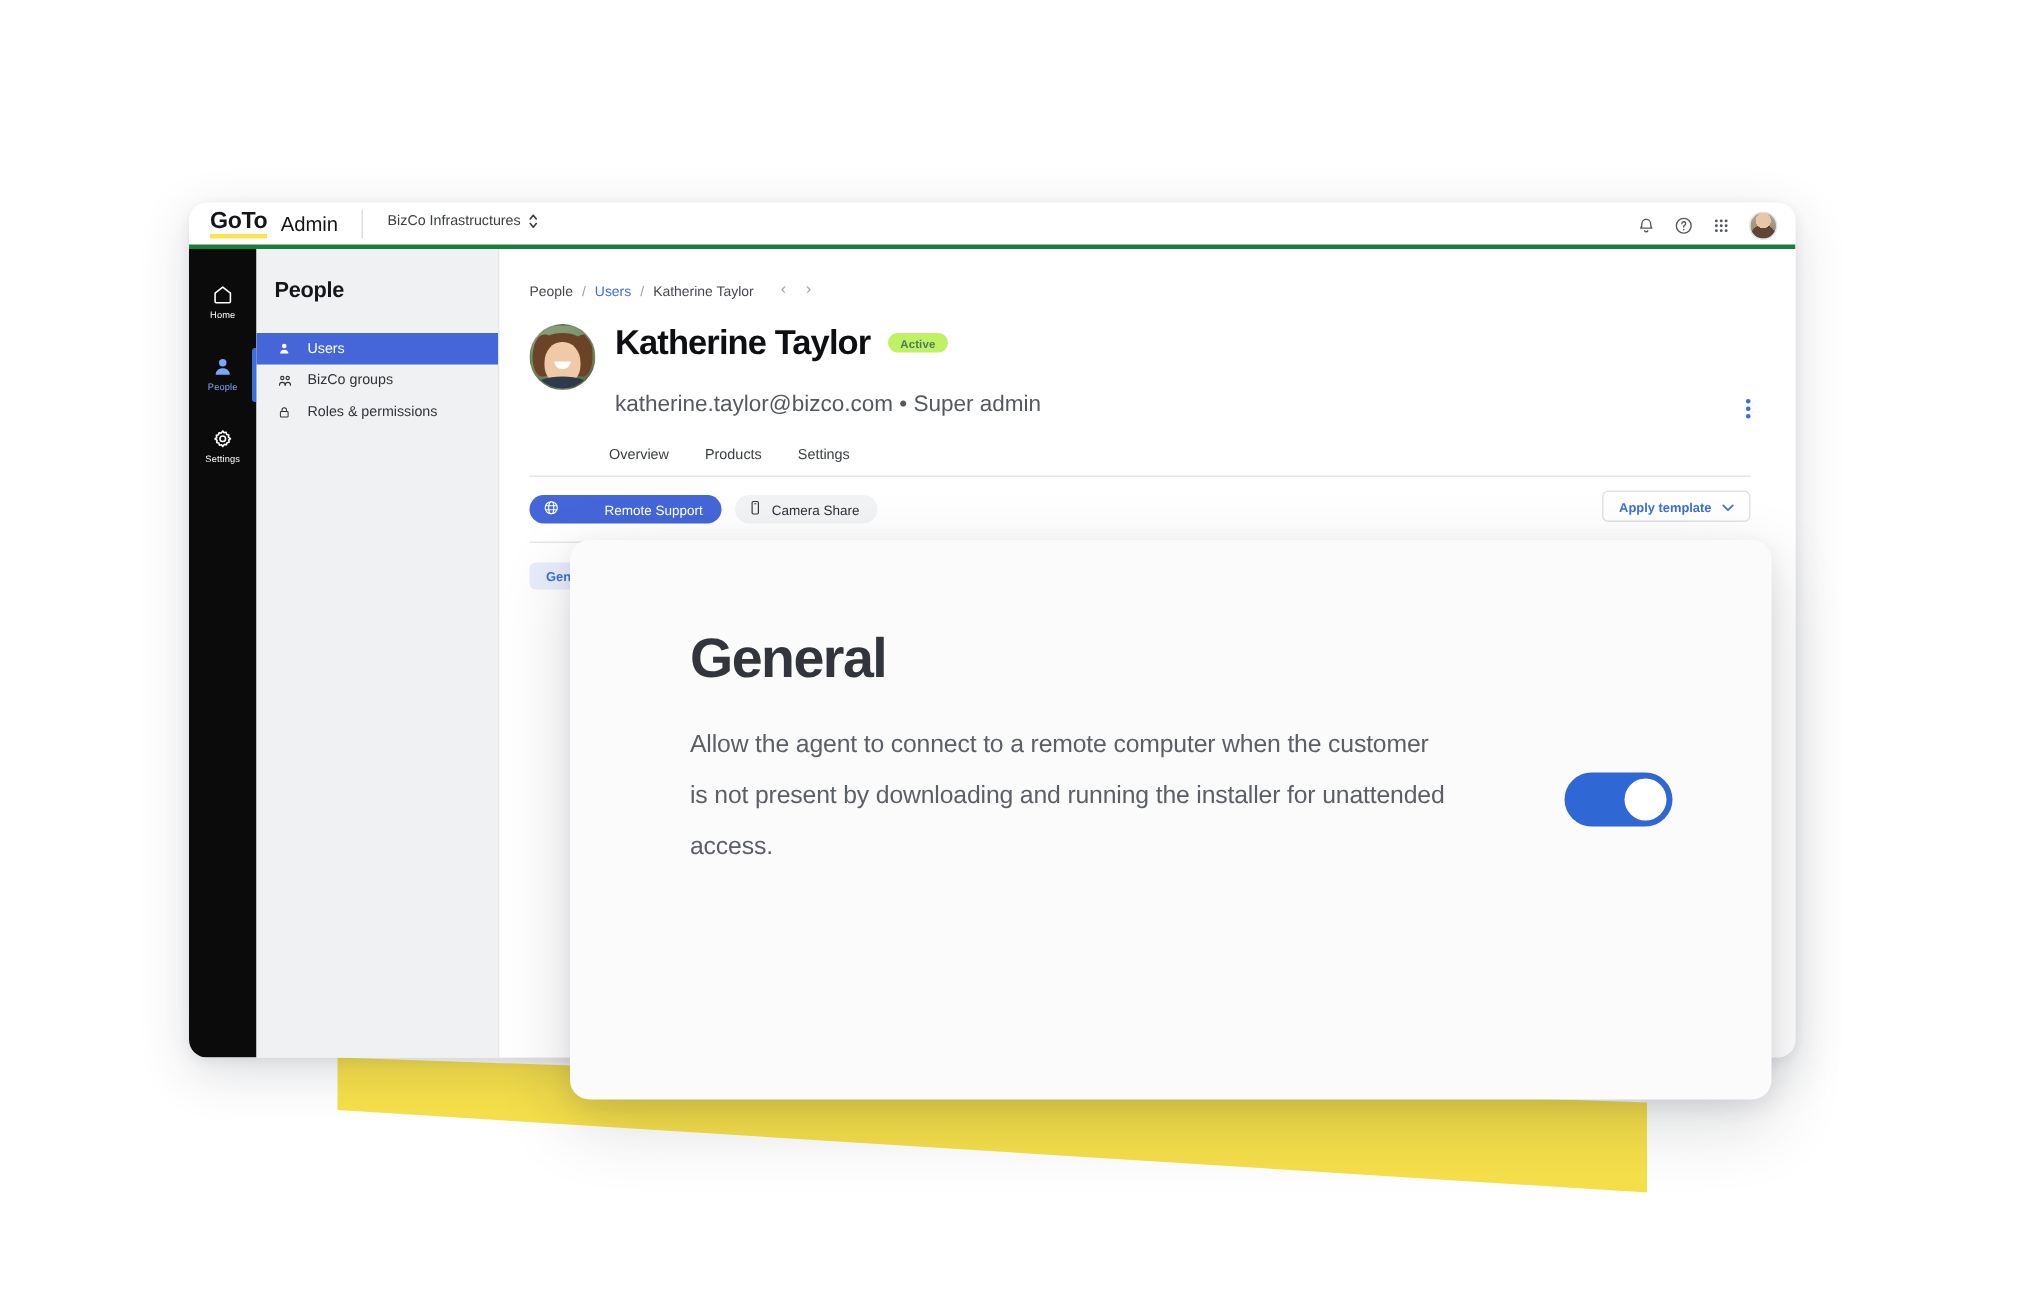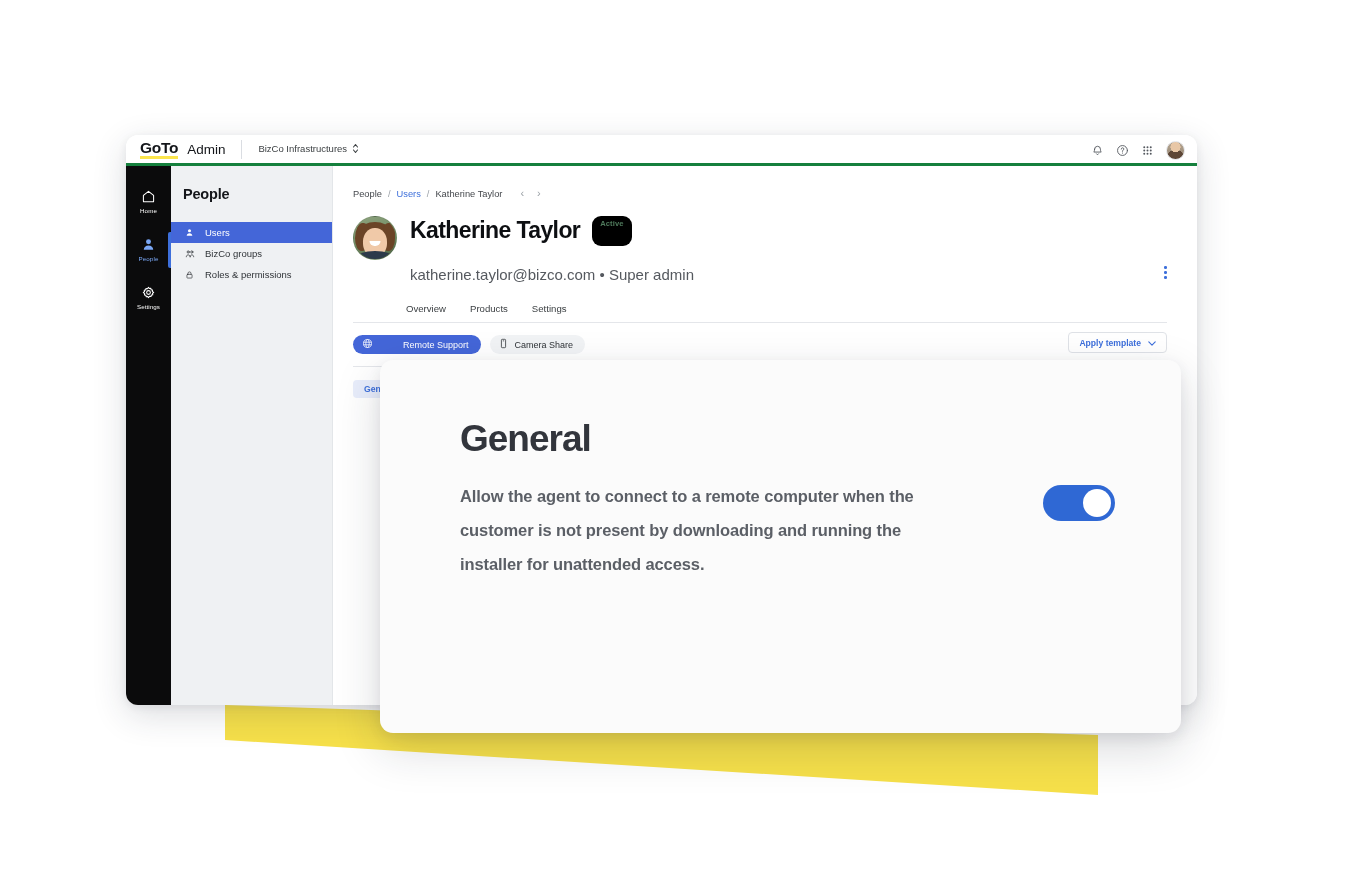--- a/index.html
+++ b/index.html
@@ -263,23 +263,23 @@
     font-size: 23px;
     font-weight: 700;
     color: #0d0f12;
     letter-spacing: -0.6px;
     line-height: 1.1;
   }
   .badge-active {
     font-size: 7.6px;
     font-weight: 700;
     color: #4f7a5c;
-    background: #000000;
+    background: #bef264;
     border-radius: 9px;
-    padding: 3px 8px 18px 8px;
+    padding: 3px 8px 1px 8px;
     letter-spacing: .1px;
   }
   .user-meta {
     font-size: 15px;
     color: #55595f;
     margin-top: 20px;
   }
 
   .kebab {
     position: absolute;
@@ -398,25 +398,24 @@
     line-height: 1;
   }
   .ov-sub {
     font-size: 18.5px;
     color: #14161a;
     margin-top: 50px;
     letter-spacing: -0.25px;
   }
   .ov-body-row {
     display: flex;
-    align-items: flex-start;
+    align-items: center;
     justify-content: space-between;
     margin-top: 22px;
     width: 655px;
-    font-weight: bold;
   }
   .ov-desc {
     font-size: 16.5px;
     line-height: 34px;
     color: #5b5f66;
     max-width: 505px;
     letter-spacing: -0.1px;
   }
   .toggle {
     width: 72px; height: 36px;

